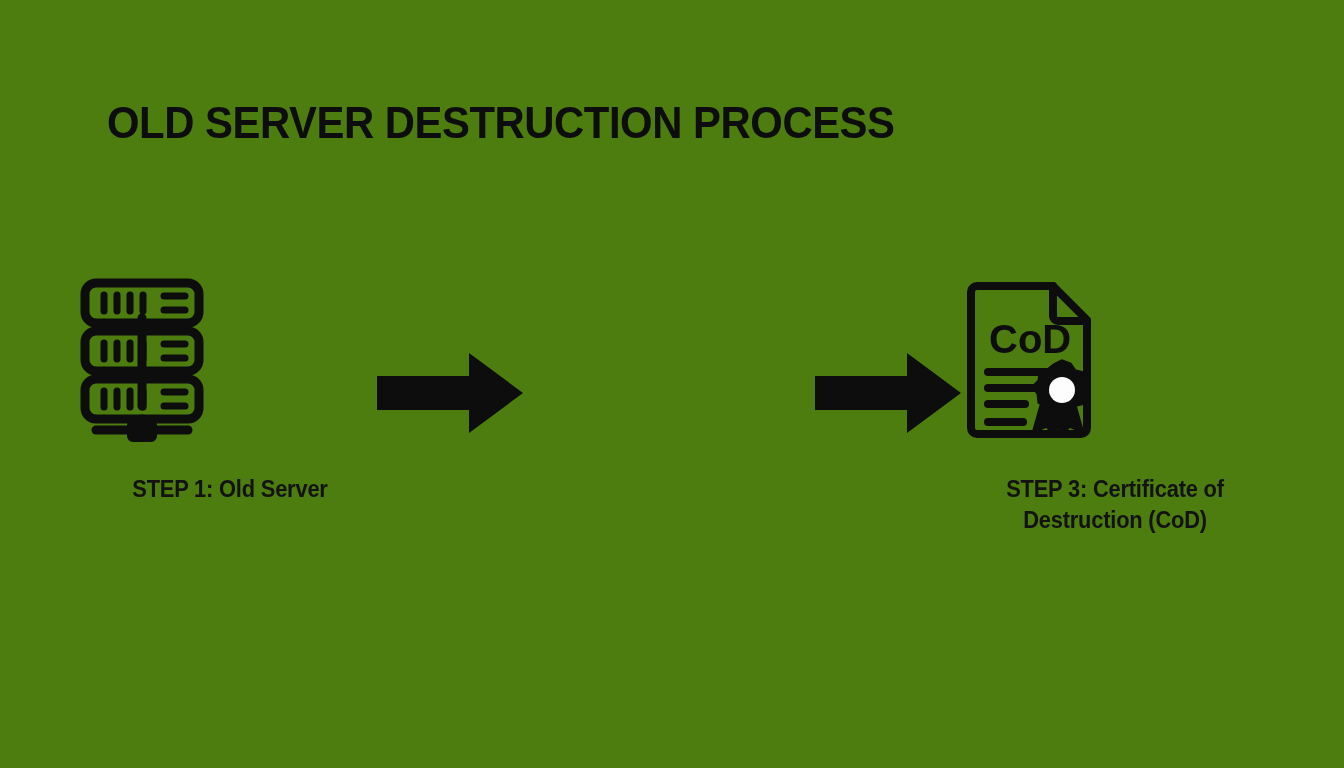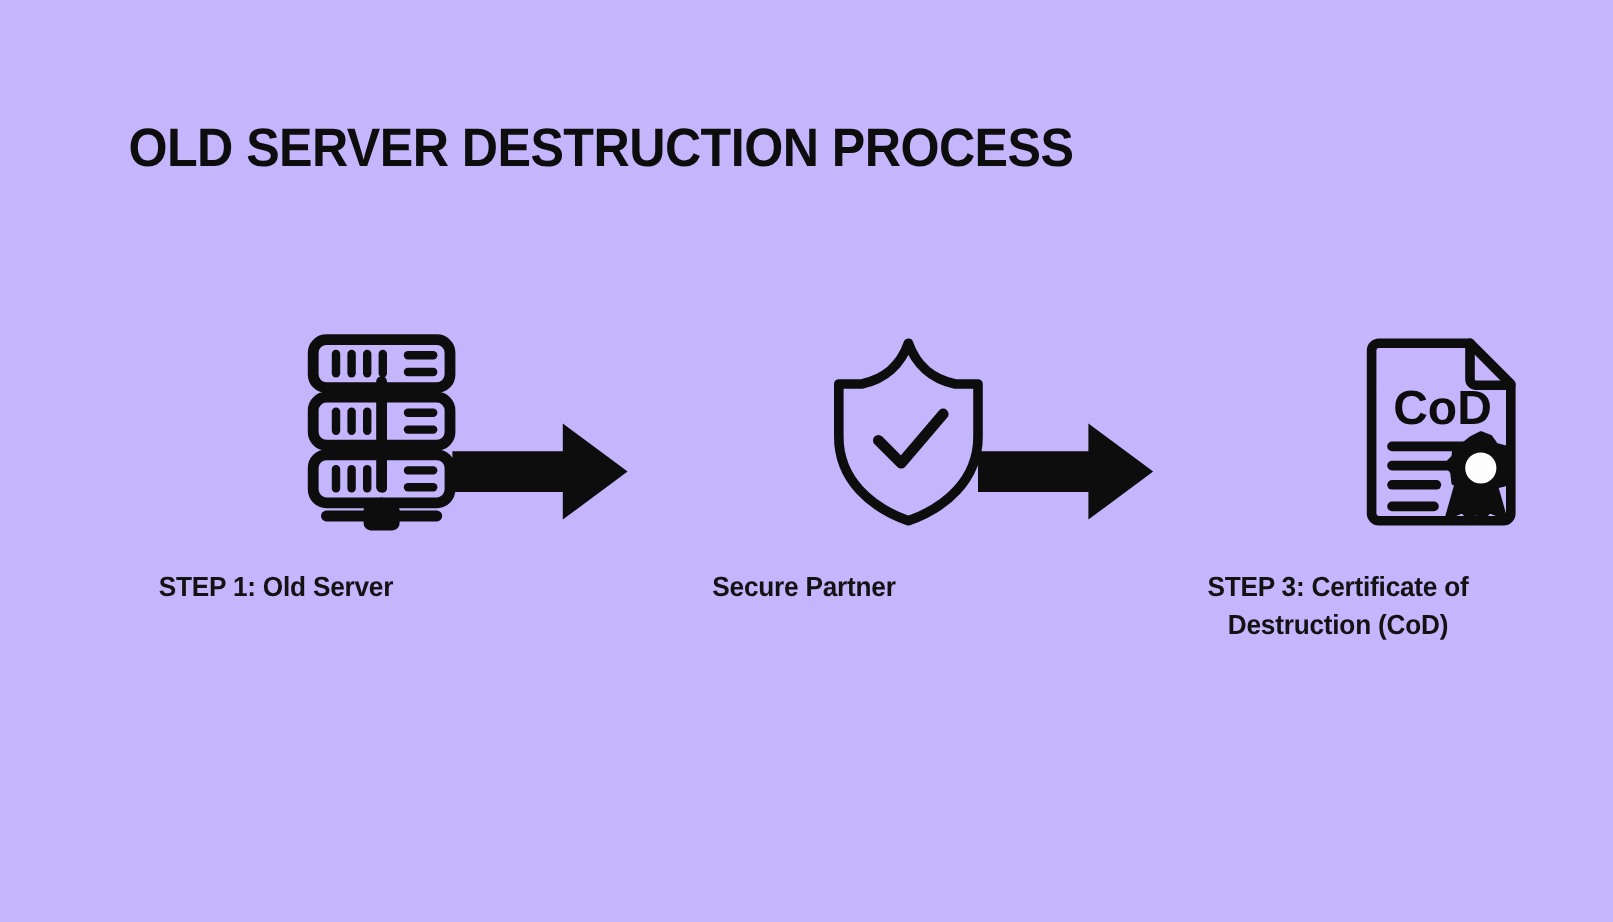--- a/index.html
+++ b/index.html
@@ -11,21 +11,21 @@
     height: 768px;
     background: #fdfdfe;
     font-family: "Liberation Sans", sans-serif;
     overflow: hidden;
     position: relative;
   }
 
   #slide {
     position: absolute;
     inset: 0;
-    background: #c4b5fd;
+    background: #4d7c0f;
   }
 
   
   #slide-title {
     position: absolute;
     left: 107px;
     top: 99px;
     font-family: "Liberation Sans", sans-serif;
     font-size: 45px;
     font-weight: bold;
@@ -53,21 +53,21 @@
     height: 300px;
   }
   .step-icon {
     position: absolute;
     left: 0;
     top: 0;
     width: 300px;
     height: 180px;
     display: flex;
     align-items: center;
-    justify-content: flex-end;
+    justify-content: flex-start;
   }
   .step-label {
     position: absolute;
     left: 0;
     top: 204px;
     width: 300px;
     text-align: center;
     font-family: "Liberation Sans", sans-serif;
     font-size: 23px;
     font-weight: bold;
@@ -149,37 +149,20 @@
       </div>
       <div class="step-label">STEP 1: Old Server</div>
     </div>
 
     <div class="arrow" id="arrow-1">
       <svg width="146" height="80" viewBox="0 0 146 80">
         <path d="M0 23 L92 23 L92 0 L146 40 L92 80 L92 57 L0 57 Z" fill="#0d0d0d"></path>
       </svg>
     </div>
 
-    <div class="step" id="step-2">
-      <div class="step-icon">
-        <svg width="126" height="158" viewBox="0 0 126 158" fill="none" stroke="#0d0d0d" stroke-width="8" stroke-linecap="round" stroke-linejoin="round">
-          <path d="M63 5
-                   C 57 22 44 35 24 39
-                   L 5 39
-                   L 5 83
-                   C 5 119 32 142 63 153
-                   C 94 142 121 119 121 83
-                   L 121 39
-                   L 102 39
-                   C 82 35 69 22 63 5 Z"></path>
-          <path d="M38 86 L57 105 L92 64" stroke-width="9"></path>
-        </svg>
-      </div>
-      <div class="step-label">Secure Partner</div>
-    </div>
 
     <div class="arrow" id="arrow-2">
       <svg width="146" height="80" viewBox="0 0 146 80">
         <path d="M0 23 L92 23 L92 0 L146 40 L92 80 L92 57 L0 57 Z" fill="#0d0d0d"></path>
       </svg>
     </div>
 
     <div class="step" id="step-3">
       <div class="step-icon">
         <svg width="128" height="160" viewBox="0 0 128 160" fill="none" stroke="#0d0d0d" stroke-width="8" stroke-linecap="round" stroke-linejoin="round">

